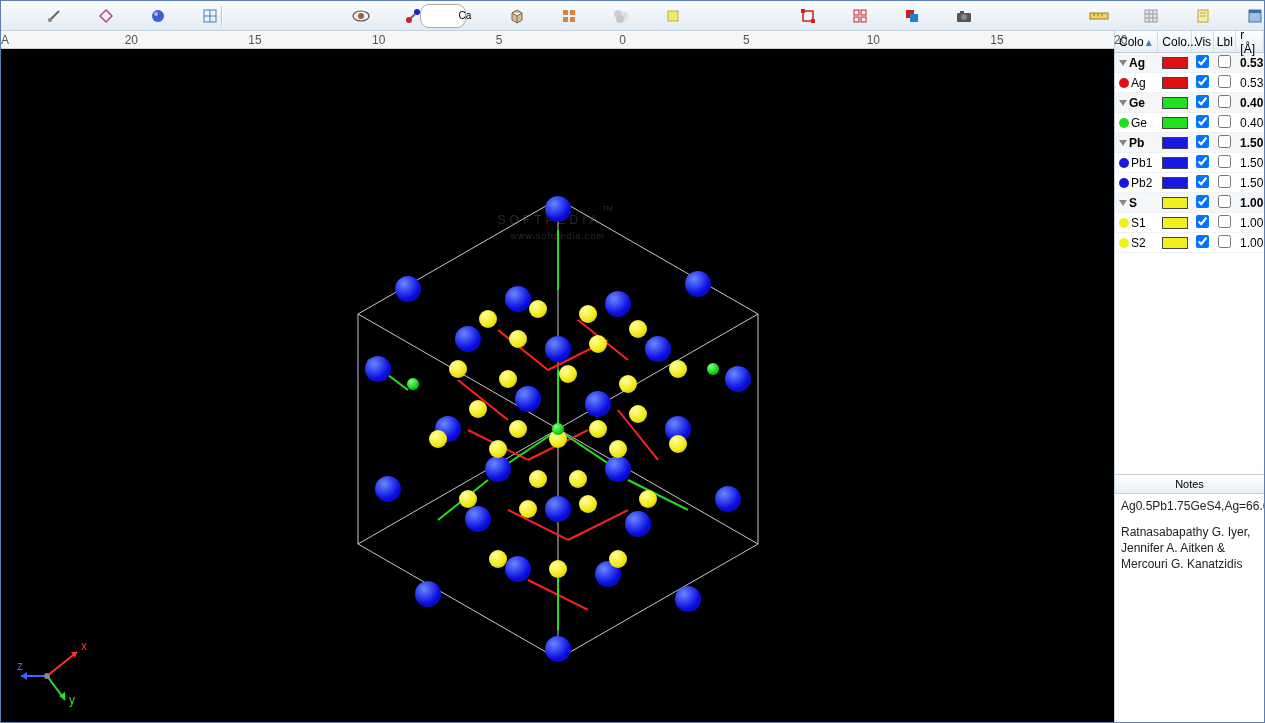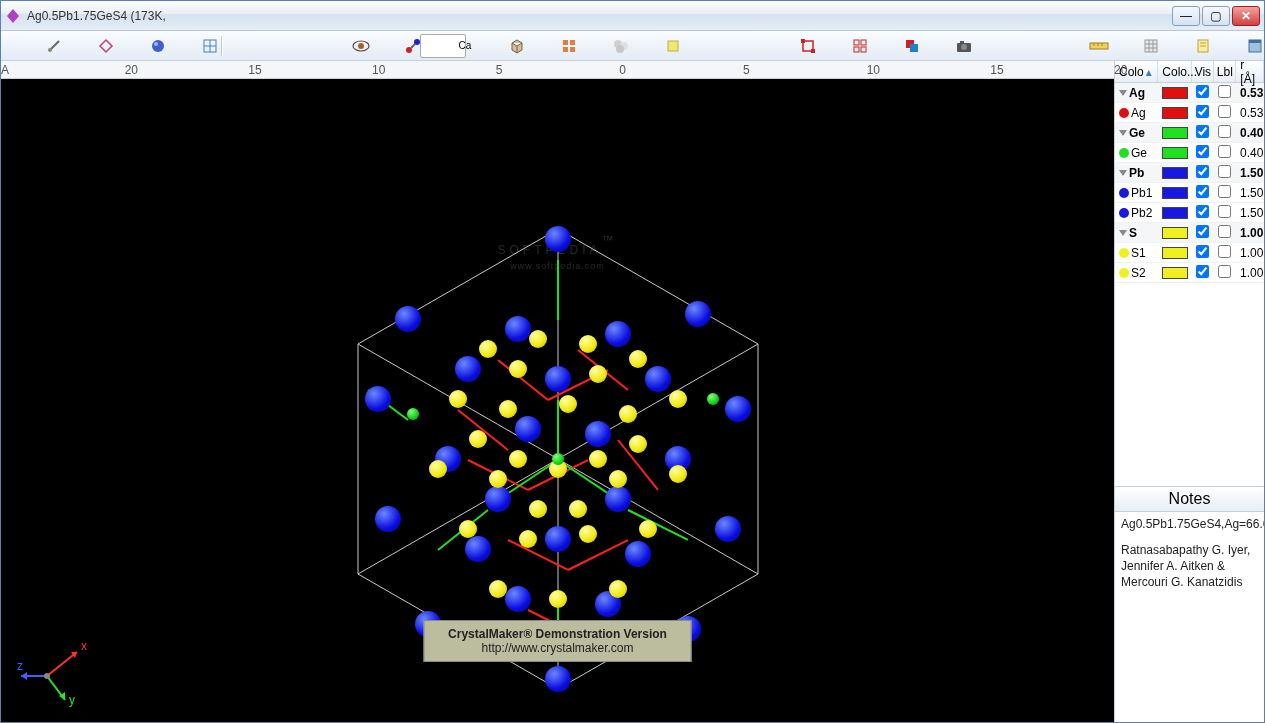--- a/index.html
+++ b/index.html
@@ -5,21 +5,21 @@
 * { margin: 0; padding: 0; box-sizing: border-box; font-family: "Segoe UI", Tahoma, sans-serif; font-size: 12px; }
 body { background: #fff; overflow: hidden; }
 .window { width: 1265px; height: 723px; border: 1px solid #5a7fb0; display: flex; flex-direction: column; background: #f0f0f0; }
 .titlebar { height: 30px; background: linear-gradient(to bottom, #fdfefe 0%, #e8eef5 45%, #d6e2ef 46%, #e4edf7 100%); display: flex; align-items: center; padding: 0 4px; border-bottom: 1px solid #b8c7d8; }
 .titlebar .icon { width: 16px; height: 16px; margin-right: 6px; }
 .titlebar .title { flex: 1; color: #333; }
 .winbtns { display: flex; }
 .winbtn { width: 28px; height: 20px; margin-left: 2px; border: 1px solid #8aa0b8; border-radius: 3px; background: linear-gradient(to bottom, #f5f9fd, #d4e2f0); display: flex; align-items: center; justify-content: center; }
 .winbtn.close { background: linear-gradient(to bottom, #f5a0a0, #d04040); border-color: #a02020; color: #fff; font-weight: bold; }
 .toolbar { height: 30px; background: linear-gradient(to bottom, #fafcfe, #e3ebf4); border-bottom: 1px solid #c4d0dc; display: flex; align-items: center; padding: 0 8px; gap: 6px; }
-.tbtn { width: 24px; height: 24px; display: flex; align-items: center; justify-content: center; border: 1px solid transparent; border-radius: 2px; padding-left: 44px; }
+.tbtn { width: 24px; height: 24px; display: flex; align-items: center; justify-content: center; border: 1px solid transparent; border-radius: 9px; padding-left: 44px; }
 .tsep { width: 2px; height: 20px; border-left: 1px solid #c0cad4; border-right: 1px solid #fff; margin: 0 4px; }
 .tflex { flex: 1; }
 .ruler { height: 18px; background: #f4f6f8; border-bottom: 1px solid #c8d0d8; position: relative; font-size: 10px; color: #555; }
 .ruler span { position: absolute; top: 2px; }
 .content { flex: 1; display: flex; overflow: hidden; }
 .viewport { flex: 1; background: #000; position: relative; overflow: hidden; }
 .watermark { position: absolute; top: 150px; left: 50%; transform: translateX(-50%); color: #2a2a2a; font-size: 28px; font-weight: 300; letter-spacing: 4px; }
 .watermark small { display: block; font-size: 9px; text-align: center; letter-spacing: 1px; }
 .demo-label { position: absolute; bottom: 60px; left: 50%; transform: translateX(-50%); background: #bcbd9e; border: 1px solid #888; padding: 6px 24px; text-align: center; font-size: 13px; color: #222; font-weight: bold; }
 .demo-label div:last-child { font-weight: normal; }
@@ -41,49 +41,30 @@
 .col-vis { width: 22px; justify-content: center; }
 .col-lbl { width: 22px; justify-content: center; }
 .col-r { width: 28px; justify-content: flex-end; }
 .siterow { display: flex; height: 20px; align-items: center; border-bottom: 1px solid #eef2f6; font-size: 11px; }
 .siterow > div { padding: 0 4px; }
 .siterow.group { background: #f4f6f8; font-weight: bold; }
 .siterow .tri { display: inline-block; width: 0; height: 0; border-left: 4px solid transparent; border-right: 4px solid transparent; border-top: 6px solid #888; margin-right: 2px; vertical-align: middle; }
 .siterow .dot { display: inline-block; width: 10px; height: 10px; border-radius: 50%; margin-right: 2px; vertical-align: middle; }
 .siterow .swatch { width: 26px; height: 12px; border: 1px solid #444; }
 .siterow input[type=checkbox] { margin: 0; }
-.notes-head { text-align: center; background: linear-gradient(to bottom, #fff, #e8eef5); border-top: 1px solid #c4d0dc; border-bottom: 1px solid #c4d0dc; padding: 3px 12px; font-size: 16px; }
+.notes-head { text-align: center; background: linear-gradient(to bottom, #fff, #e8eef5); border-top: 1px solid #c4d0dc; border-bottom: 1px solid #c4d0dc; padding: 3px 12px; font-size: 11px; }
 .notes { flex: 1; overflow-y: scroll; padding: 4px 6px; font-size: 11px; line-height: 1.35; color: #222; }
 .notes p { margin-bottom: 10px; }
 svg { overflow: visible; }
 </style>
 </head>
 <body>
 
 <div class="window">
 
-  <div class="titlebar">
-    <span class="icon">
-      <svg width="16" height="16">
-          <polygon points="8,1 14,8 8,15 2,8" fill="#b040c0"></polygon>
-        </svg>
-    </span>
-    <span class="title">Ag0.5Pb1.75GeS4 (173K,</span>
-    <div class="winbtns">
-      <div class="winbtn">
-          <span>—</span>
-        </div>
-      <div class="winbtn">
-          <span>▢</span>
-        </div>
-      <div class="winbtn close">
-          <span>✕</span>
-        </div>
-    </div>
-  </div>
 
   <div class="toolbar">
     <div class="tbtn">
         <svg width="16" height="16">
           <path d="M3 13 L6 10 L10 6 L13 3" stroke="#666" stroke-width="2" fill="none"></path>
           <circle cx="4" cy="12" r="2" fill="#888"></circle>
         </svg>
       </div>
     <div class="tbtn">
         <svg width="16" height="16">
@@ -305,24 +286,20 @@
             <div class="atom yellow" style="left: 311px; top: 236px; width: 18px; height: 18px;"></div>
             <div class="atom yellow" style="left: 211px; top: 301px; width: 18px; height: 18px;"></div>
             <div class="atom yellow" style="left: 251px; top: 301px; width: 18px; height: 18px;"></div>
             <div class="atom yellow" style="left: 191px; top: 251px; width: 18px; height: 18px;"></div>
             <div class="atom yellow" style="left: 271px; top: 251px; width: 18px; height: 18px;"></div>
             <div class="atom green" style="left: 234px; top: 254px; width: 12px; height: 12px;"></div>
             <div class="atom green" style="left: 389px; top: 194px; width: 12px; height: 12px;"></div>
             <div class="atom green" style="left: 89px; top: 209px; width: 12px; height: 12px;"></div>
           </div>
 
-        <div class="demo-label">
-          <div>CrystalMaker® Demonstration Version</div>
-          <div>http://www.crystalmaker.com</div>
-        </div>
 
         <svg class="axes" viewBox="0 0 80 80">
           <line x1="30" y1="50" x2="60" y2="26" stroke="#ff3030" stroke-width="2"></line>
           <polygon points="60,26 54,26 58,32" fill="#ff3030"></polygon>
           <text x="64" y="24" fill="#ff3030" font-size="11">x</text>
           <line x1="30" y1="50" x2="48" y2="74" stroke="#30e030" stroke-width="2"></line>
           <polygon points="48,74 42,70 48,66" fill="#30e030"></polygon>
           <text x="52" y="78" fill="#30e030" font-size="11">y</text>
           <line x1="30" y1="50" x2="4" y2="50" stroke="#4060ff" stroke-width="2"></line>
           <polygon points="4,50 10,46 10,54" fill="#4060ff"></polygon>

